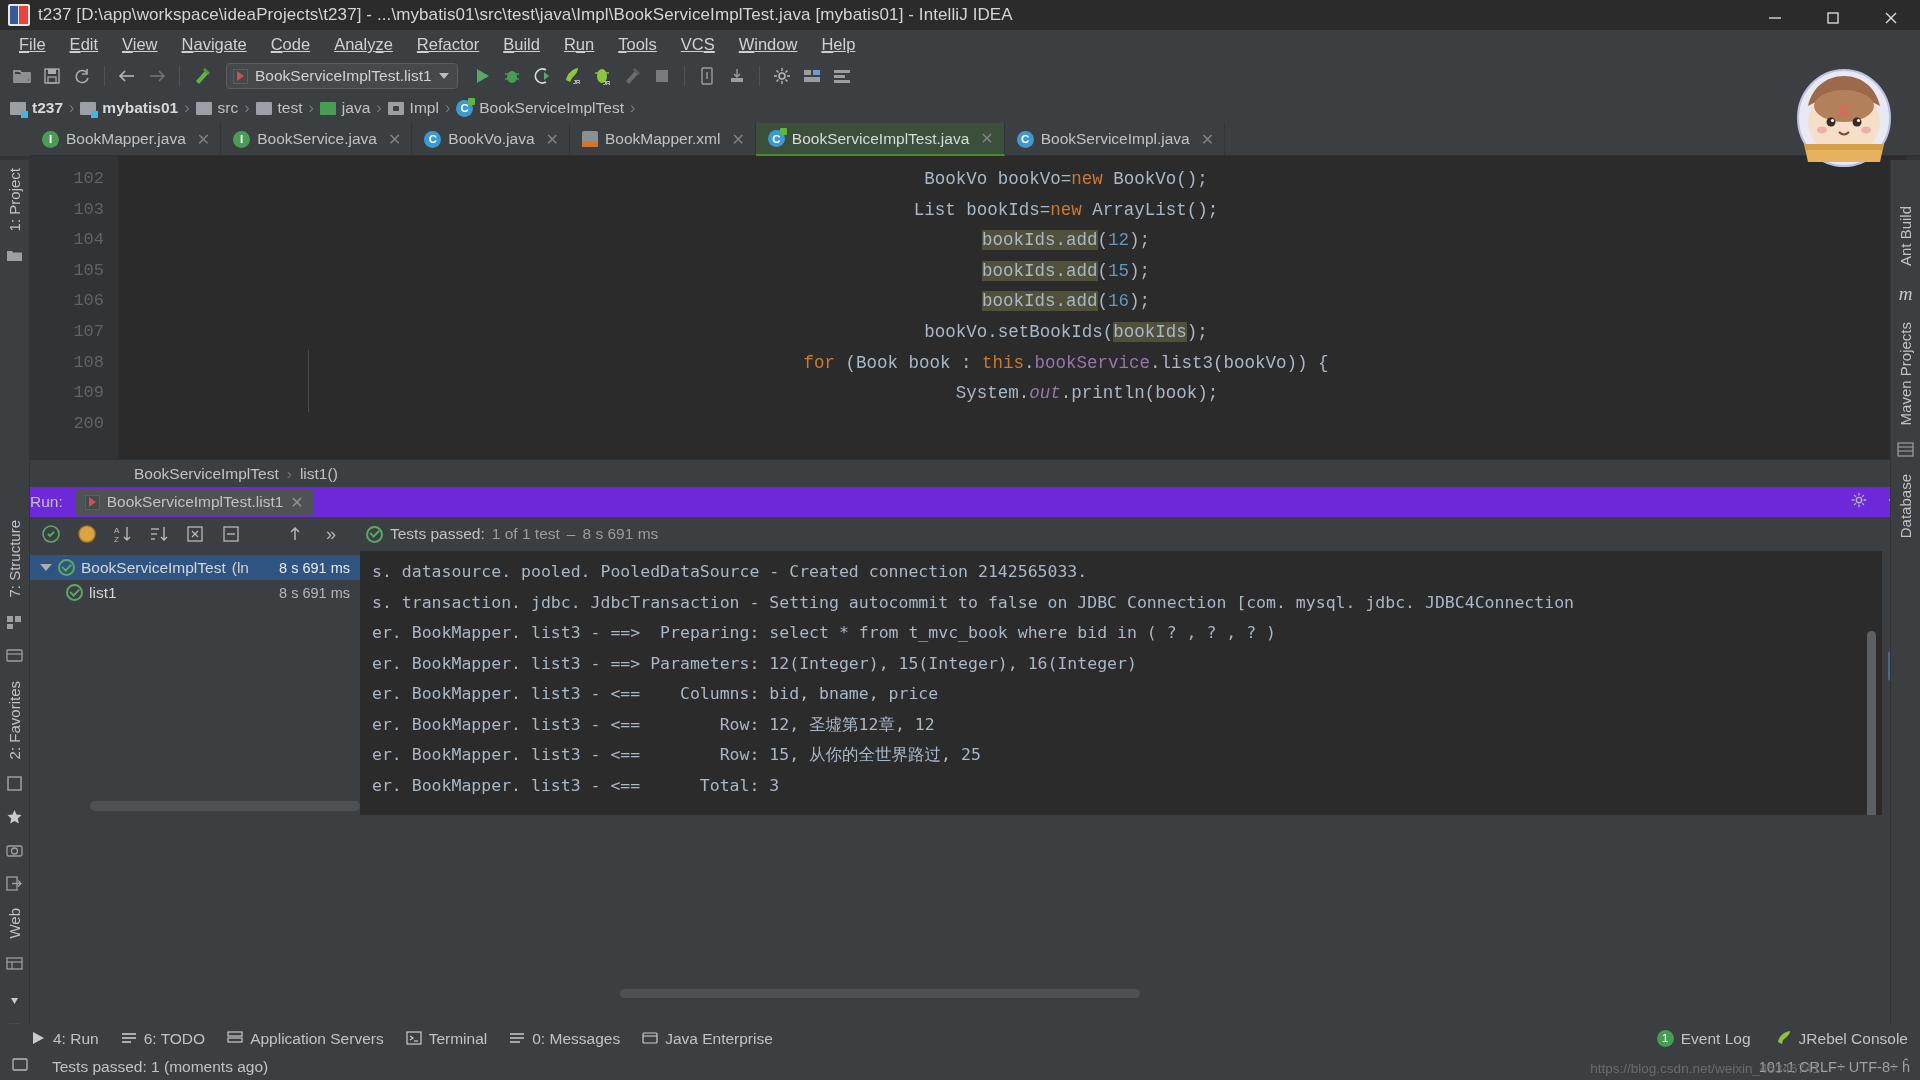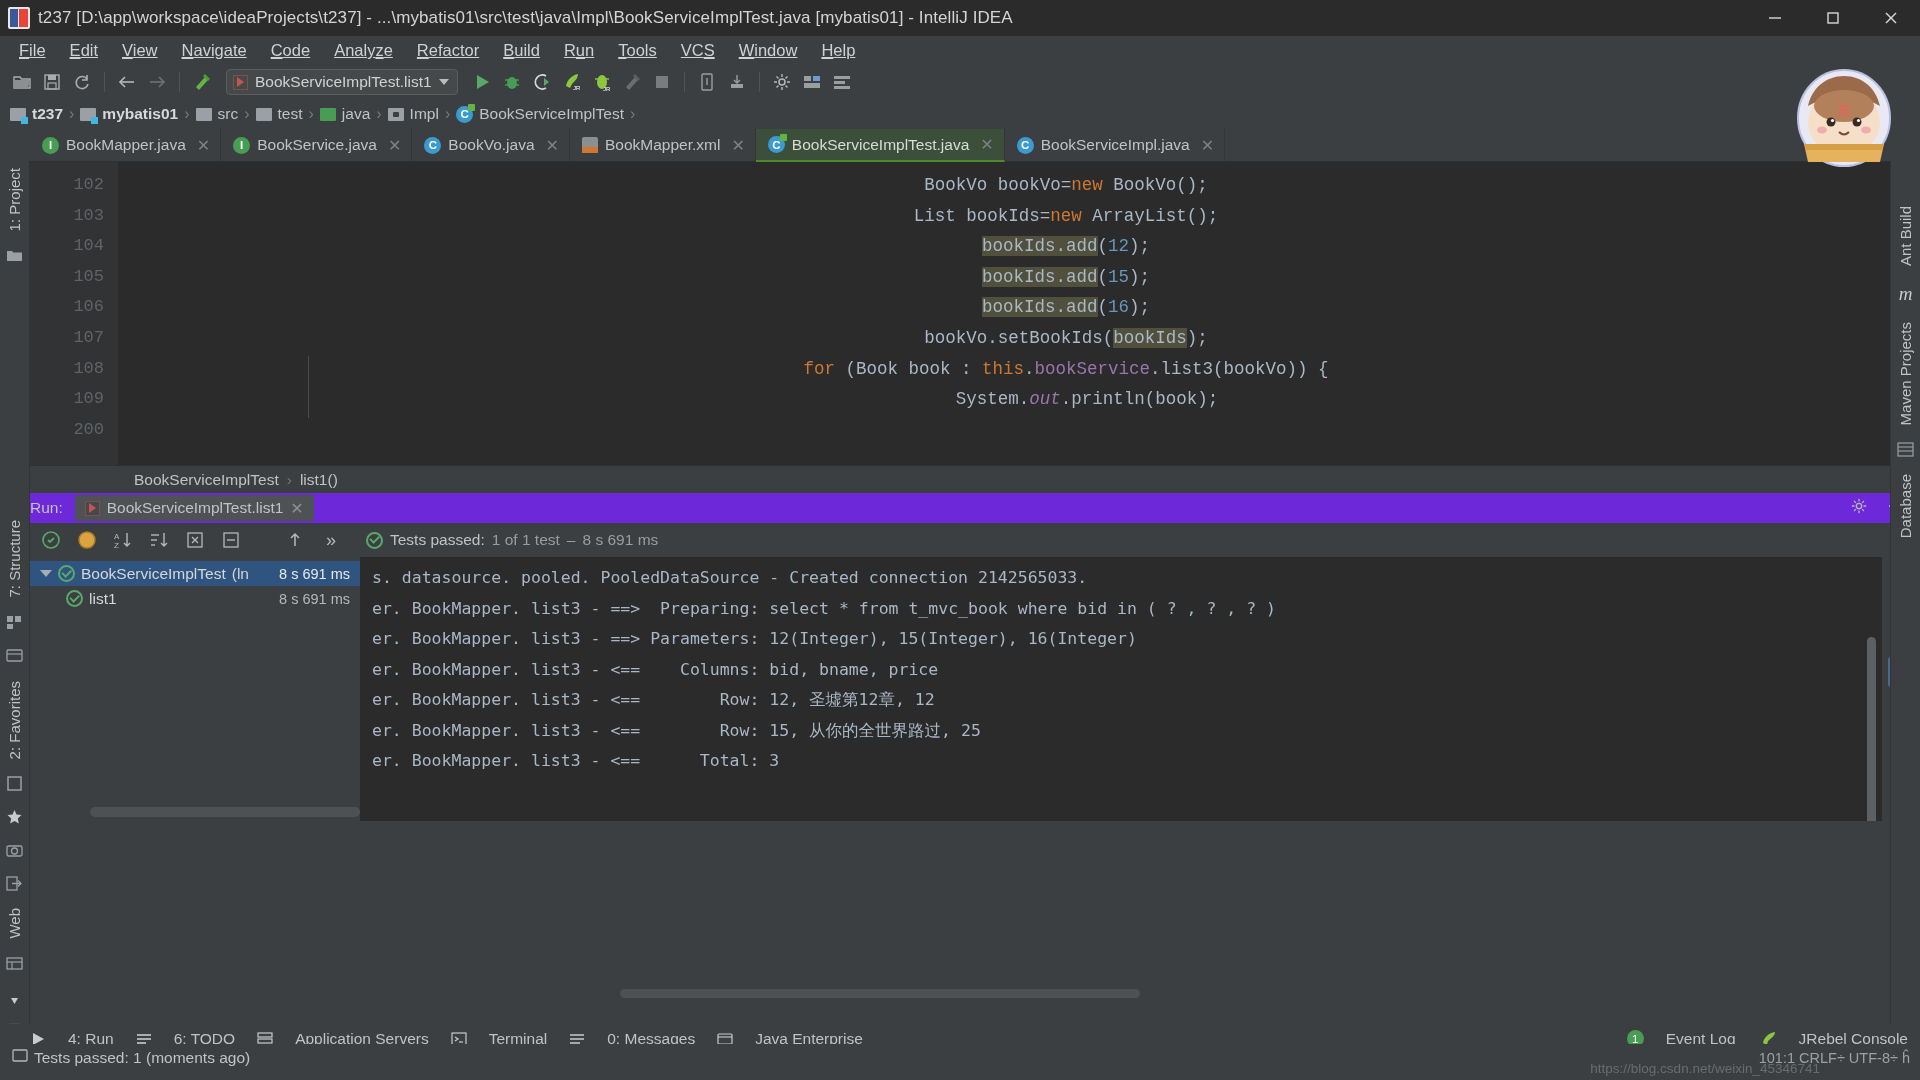--- a/index.html
+++ b/index.html
@@ -7,21 +7,21 @@
     width: 1920px; height: 1080px;
     background: #3c3f41;
     font-family: "Liberation Sans", sans-serif;
     overflow: hidden;
     -webkit-font-smoothing: antialiased;
   }
   .app { position: relative; width: 1920px; height: 1080px; }
 
   
   .titlebar {
-    height: 36px; background: #2b2b2b; display: flex; align-items: center;
+    height: 30px; background: #2b2b2b; display: flex; align-items: center;
     padding: 0 0 0 8px; color: #d4d4d4; font-size: 17px; position: relative;
   }
   .titlebar .app-icon {
     width: 22px; height: 22px; margin-right: 8px; flex: 0 0 auto;
     background: #e8e8e8; border-radius: 2px; position: relative; overflow: hidden;
   }
   .titlebar .app-icon::before{
     content:""; position:absolute; left:2px; top:2px; width:8px; height:18px;
     background:#3b5998;
   }
@@ -238,29 +238,29 @@
     display: flex; flex-direction: column; align-items: center;
     border-left: 1px solid #323537;
   }
 
   
   .bottombar {
     position: absolute; left: 0; right: 0; bottom: 27px; height: 29px; background: #3c3f41;
     display: flex; align-items: center; padding-left: 30px; gap: 22px;
     font-size: 15.5px; color: #bfc3c5;
   }
-  .bb-item { display: flex; align-items: center; gap: 22px; white-space: nowrap; }
+  .bb-item { display: flex; gap: 7px; white-space: nowrap; }
   .bb-right { position: absolute; right: 12px; display: flex; align-items: center; gap: 24px; }
   .badge-green {
     width: 17px; height: 17px; border-radius: 50%; background: #499c54; color: #fff;
     font-size: 11.5px; display: flex; align-items: center; justify-content: center;
   }
   .statusbar {
-    position: absolute; left: 0; right: 0; bottom: 9px; height: 27px; background: #3c3f41;
-    display: flex; align-items: center; padding-left: 12px; gap: 6px;
+    position: absolute; left: 0; right: 0; bottom: 0; height: 27px; background: #3c3f41;
+    display: flex; align-items: center; padding-left: 12px; gap: 24px;
     font-size: 15.5px; color: #bfc3c5;
   }
   .sb-right { position: absolute; right: 10px; display: flex; align-items: center; gap: 14px;
     color: #9da1a3; font-size: 14.5px; margin-left: 46px;}
 
   
   .mascot {
     position: absolute; right: 22px; top: 60px; width: 108px; height: 115px; z-index: 30;
   }
   .watermark {
@@ -674,20 +674,21 @@
             <div class="tree-row" style="padding-left:36px;">
               <span class="check-ico"></span>
               <span>list1</span>
               <span class="dur">8 s 691 ms</span>
             </div>
             <div class="tree-hscroll"></div>
           </div>
 
           <div class="console" id="console">
               <div class="cl">s. datasource. pooled. PooledDataSource - Created connection 2142565033.</div>
+              <div class="cl">s. transaction. jdbc. JdbcTransaction - Setting autocommit to false on JDBC Connection [com. mysql. jdbc. JDBC4Connection</div>
               <div class="cl">er. BookMapper. list3 - ==&gt;  Preparing: select * from t_mvc_book where bid in ( ? , ? , ? )</div>
               <div class="cl">er. BookMapper. list3 - ==&gt; Parameters: 12(Integer), 15(Integer), 16(Integer)</div>
               <div class="cl">er. BookMapper. list3 - &lt;==    Columns: bid, bname, price</div>
               <div class="cl">er. BookMapper. list3 - &lt;==        Row: 12, 圣墟第12章, 12</div>
               <div class="cl">er. BookMapper. list3 - &lt;==        Row: 15, 从你的全世界路过, 25</div>
               <div class="cl">er. BookMapper. list3 - &lt;==      Total: 3</div>
               <div class="console-vscroll"></div>
             </div>
         </div>
       </div>

